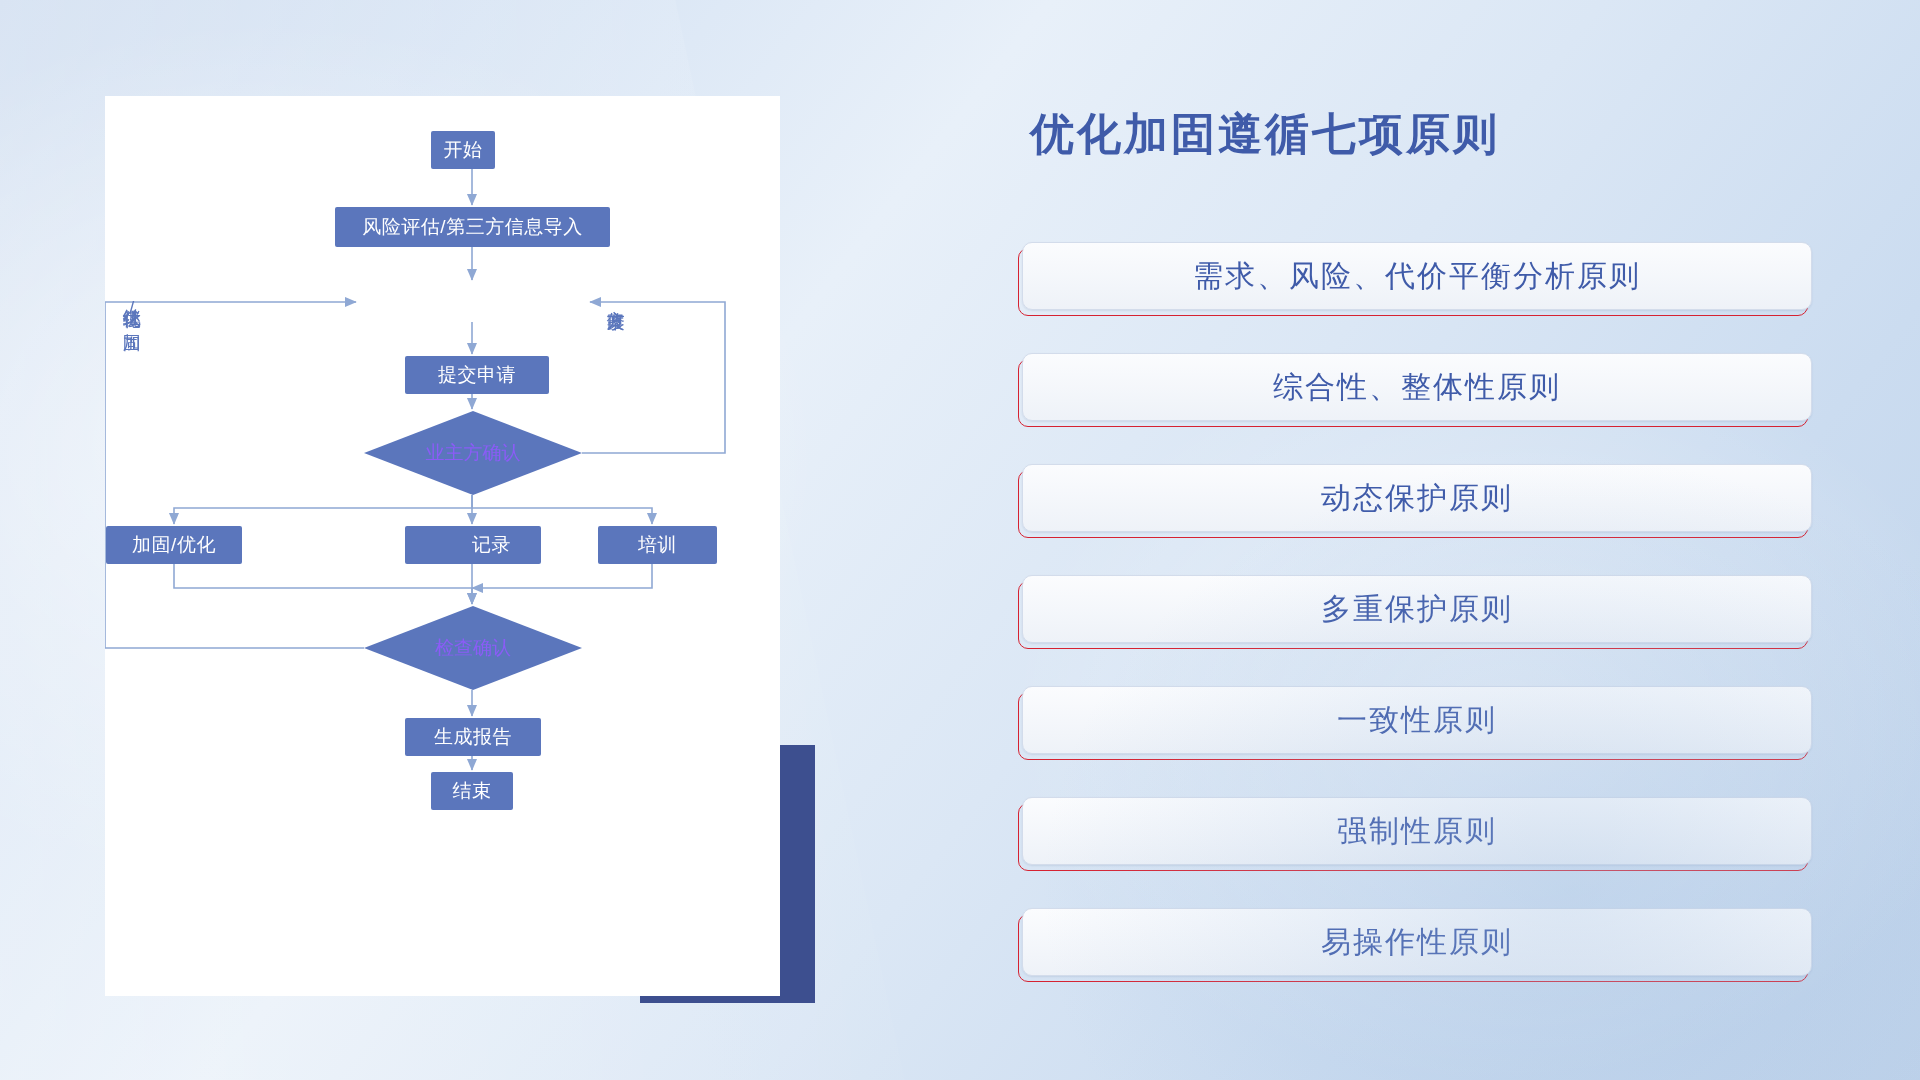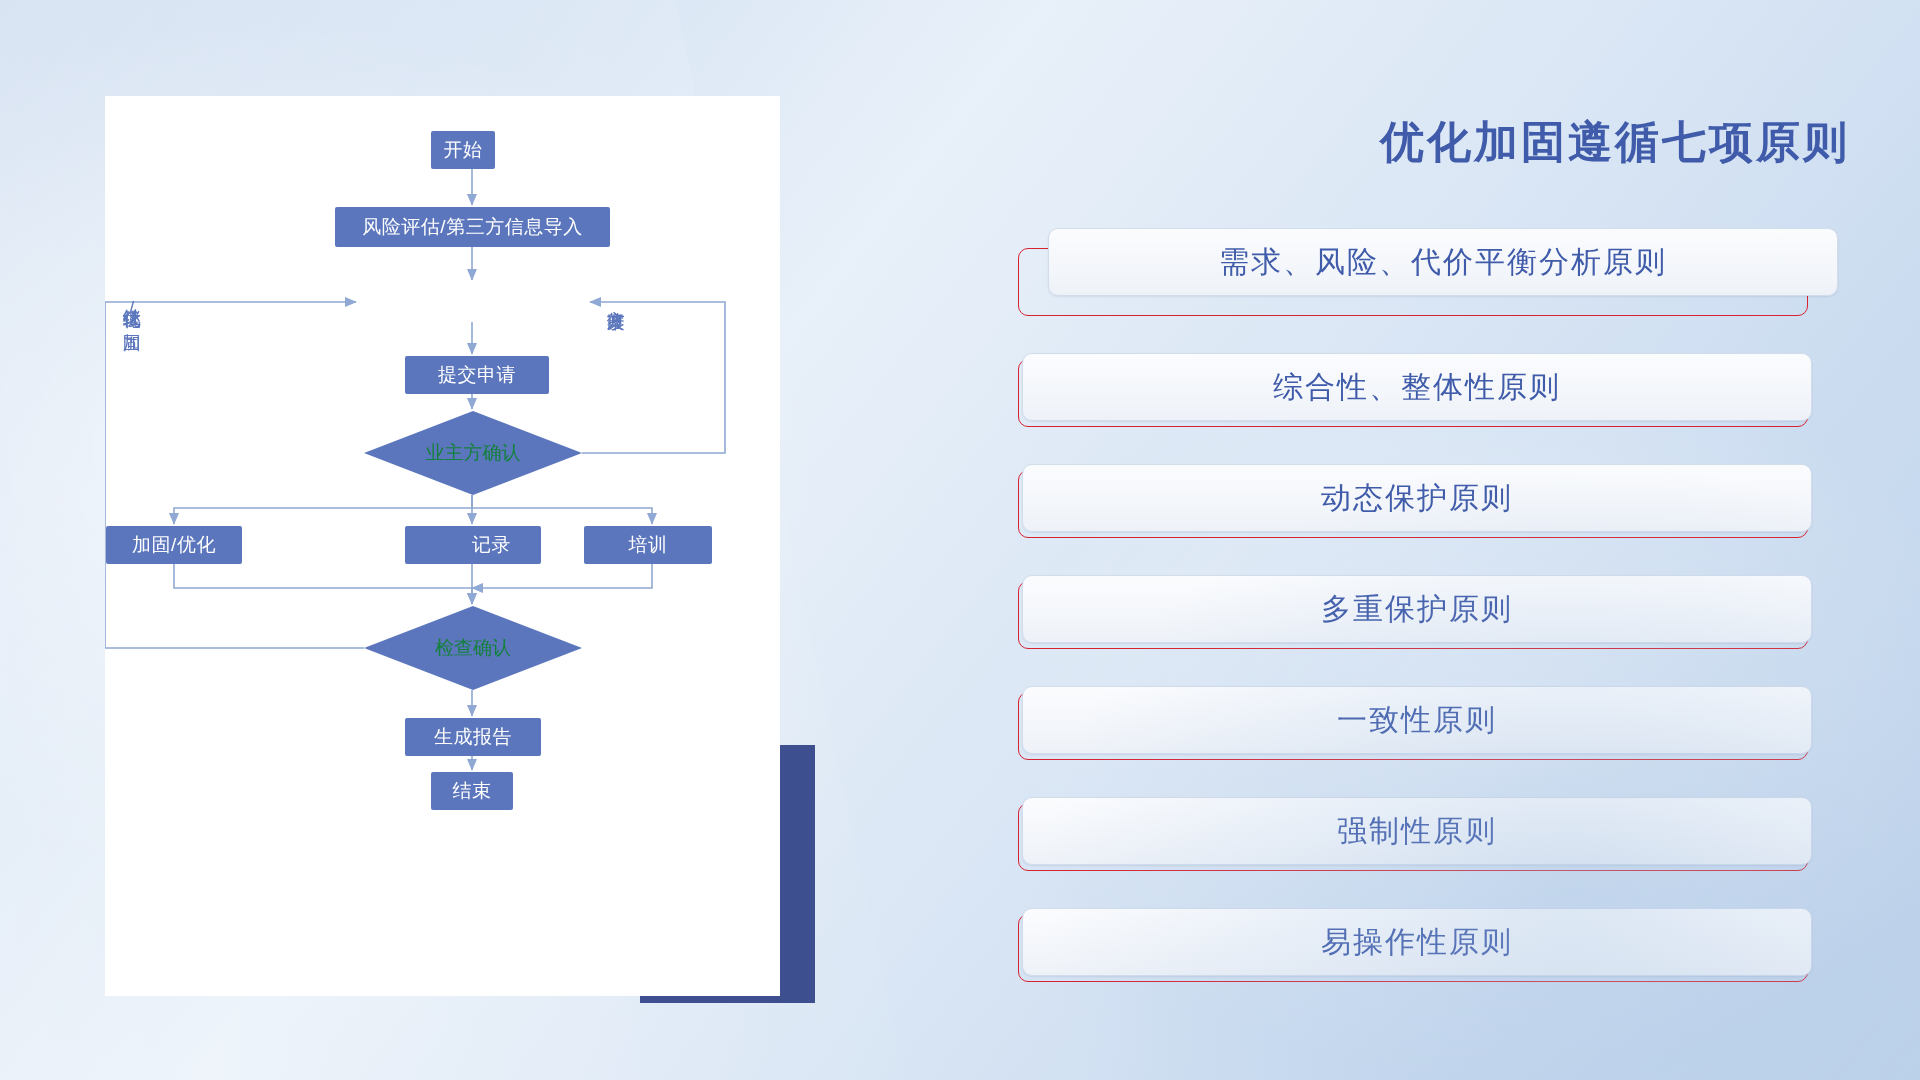--- a/index.html
+++ b/index.html
@@ -77,42 +77,41 @@
     color: #5b76bc;
     font-size: 18px;
     line-height: 1.15;
     writing-mode: vertical-rl;
     text-orientation: upright;
     letter-spacing: 1px;
     white-space: nowrap;
   }
   .diamond-label {
     position: absolute;
-    color: #15803d;
+    color: #8b5cf6;
     font-size: 19px;
     display: flex;
     align-items: center;
     justify-content: center;
     white-space: nowrap;
     pointer-events: none;
     font-family: Liberation Mono, monospace;
   }
 
   
   .right-title {
     position: absolute;
     left: 1030px;
     top: 105px;
     width: 820px;
-    text-align: right;
+    text-align: left;
     font-size: 44px;
     font-weight: bold;
     color: #3f5ba9;
     letter-spacing: 3px;
-    margin-top: 8px;
   }
   .pill {
     position: absolute;
     left: 1022px;
     width: 790px;
     height: 68px;
     background: linear-gradient(180deg, #fbfcfe 0%, #eef2f8 100%);
     border: 1px solid #d3dceb;
     border-radius: 10px;
     display: flex;
@@ -204,21 +203,21 @@
     </div>
 
     <div class="node" style="left:1px; top:430px; width:136px; height:38px;">
       <span>加固/优化</span>
     </div>
 
     <div class="node" style="left:300px; top:430px; width:136px; height:38px;padding-left:37px;">
       <span>记录</span>
     </div>
 
-    <div class="node" style="left:479px; top:430px; width:128px; height:38px;">
+    <div class="node" style="left:493px; top:430px; width:119px; height:38px;">
       <span>培训</span>
     </div>
 
     <div class="diamond-label" style="left:259px; top:510px; width:218px; height:84px;">
       <span>检查确认</span>
     </div>
 
     <div class="node" style="left:300px; top:622px; width:136px; height:38px;">
       <span>生成报告</span>
     </div>
@@ -233,21 +232,21 @@
 
     <div class="side-label" style="left:500px; top:200px;">
       <span>方案修改</span>
     </div>
 
   </div>
 
   <div class="right-title">优化加固遵循七项原则</div>
 
   <div class="pill-accent" style="top:242px;"></div>
-  <div class="pill" style="top:228px;margin-left:26px;">
+  <div class="pill" style="top:242px;">
     <span class="pill-text">需求、风险、代价平衡分析原则</span>
   </div>
 
   <div class="pill-accent" style="top:353px;"></div>
   <div class="pill" style="top:353px;">
     <span class="pill-text">综合性、整体性原则</span>
   </div>
 
   <div class="pill-accent" style="top:464px;"></div>
   <div class="pill" style="top:464px;">

